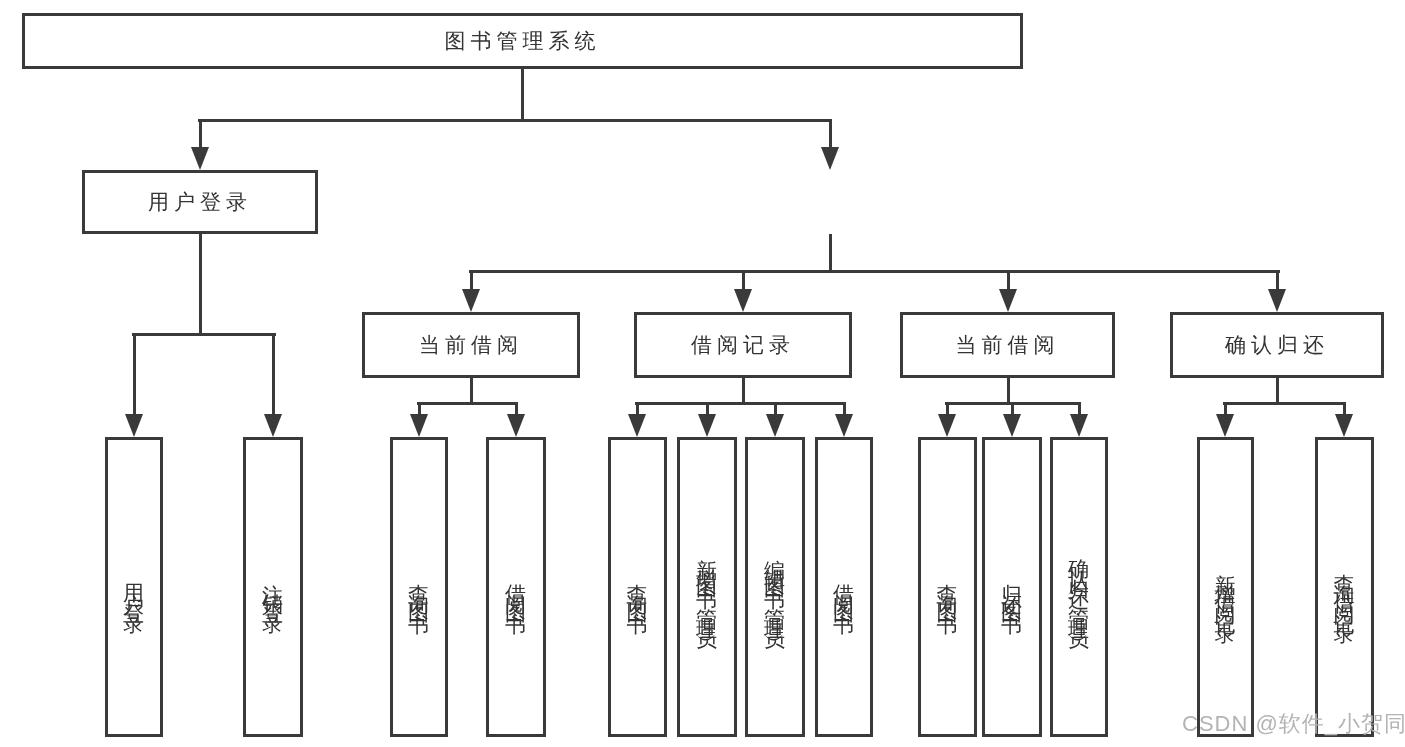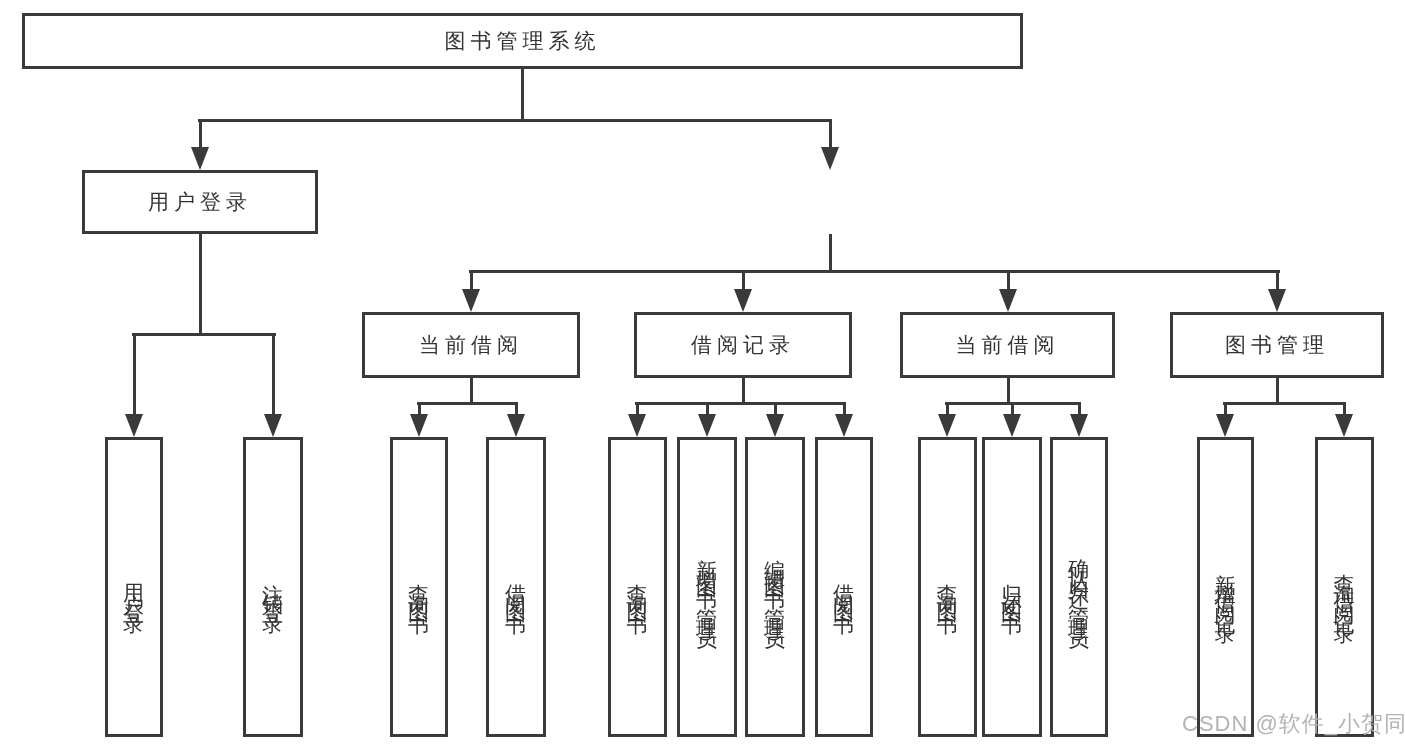--- a/index.html
+++ b/index.html
@@ -68,21 +68,21 @@
 
 <div class="canvas">
 
   <div class="box" style="left:22px; top:13px; width:1001px; height:56px;">图书管理系统</div>
 
   <div class="box" style="left:82px; top:170px; width:236px; height:64px;">用户登录</div>
 
   <div class="box" style="left:362px; top:312px; width:218px; height:66px;">当前借阅</div>
   <div class="box" style="left:634px; top:312px; width:218px; height:66px;">借阅记录</div>
   <div class="box" style="left:900px; top:312px; width:215px; height:66px;">当前借阅</div>
-  <div class="box" style="left:1170px; top:312px; width:214px; height:66px;">图书管理</div>
+  <div class="box" style="left:1170px; top:312px; width:214px; height:66px;">确认归还</div>
 
   <div class="box leaf" style="left:105px; top:437px; width:58px; height:300px;">用户登录</div>
   <div class="box leaf" style="left:243px; top:437px; width:60px; height:300px;">注销登录</div>
 
   <div class="box leaf" style="left:390px; top:437px; width:58px; height:300px;">查询图书</div>
   <div class="box leaf" style="left:486px; top:437px; width:60px; height:300px;">借阅图书</div>
 
   <div class="box leaf" style="left:608px; top:437px; width:59px; height:300px;">查询图书</div>
   <div class="box leaf" style="left:677px; top:437px; width:60px; height:300px;">新增图书（管理员）</div>
   <div class="box leaf" style="left:745px; top:437px; width:60px; height:300px;">编辑图书（管理员）</div>

